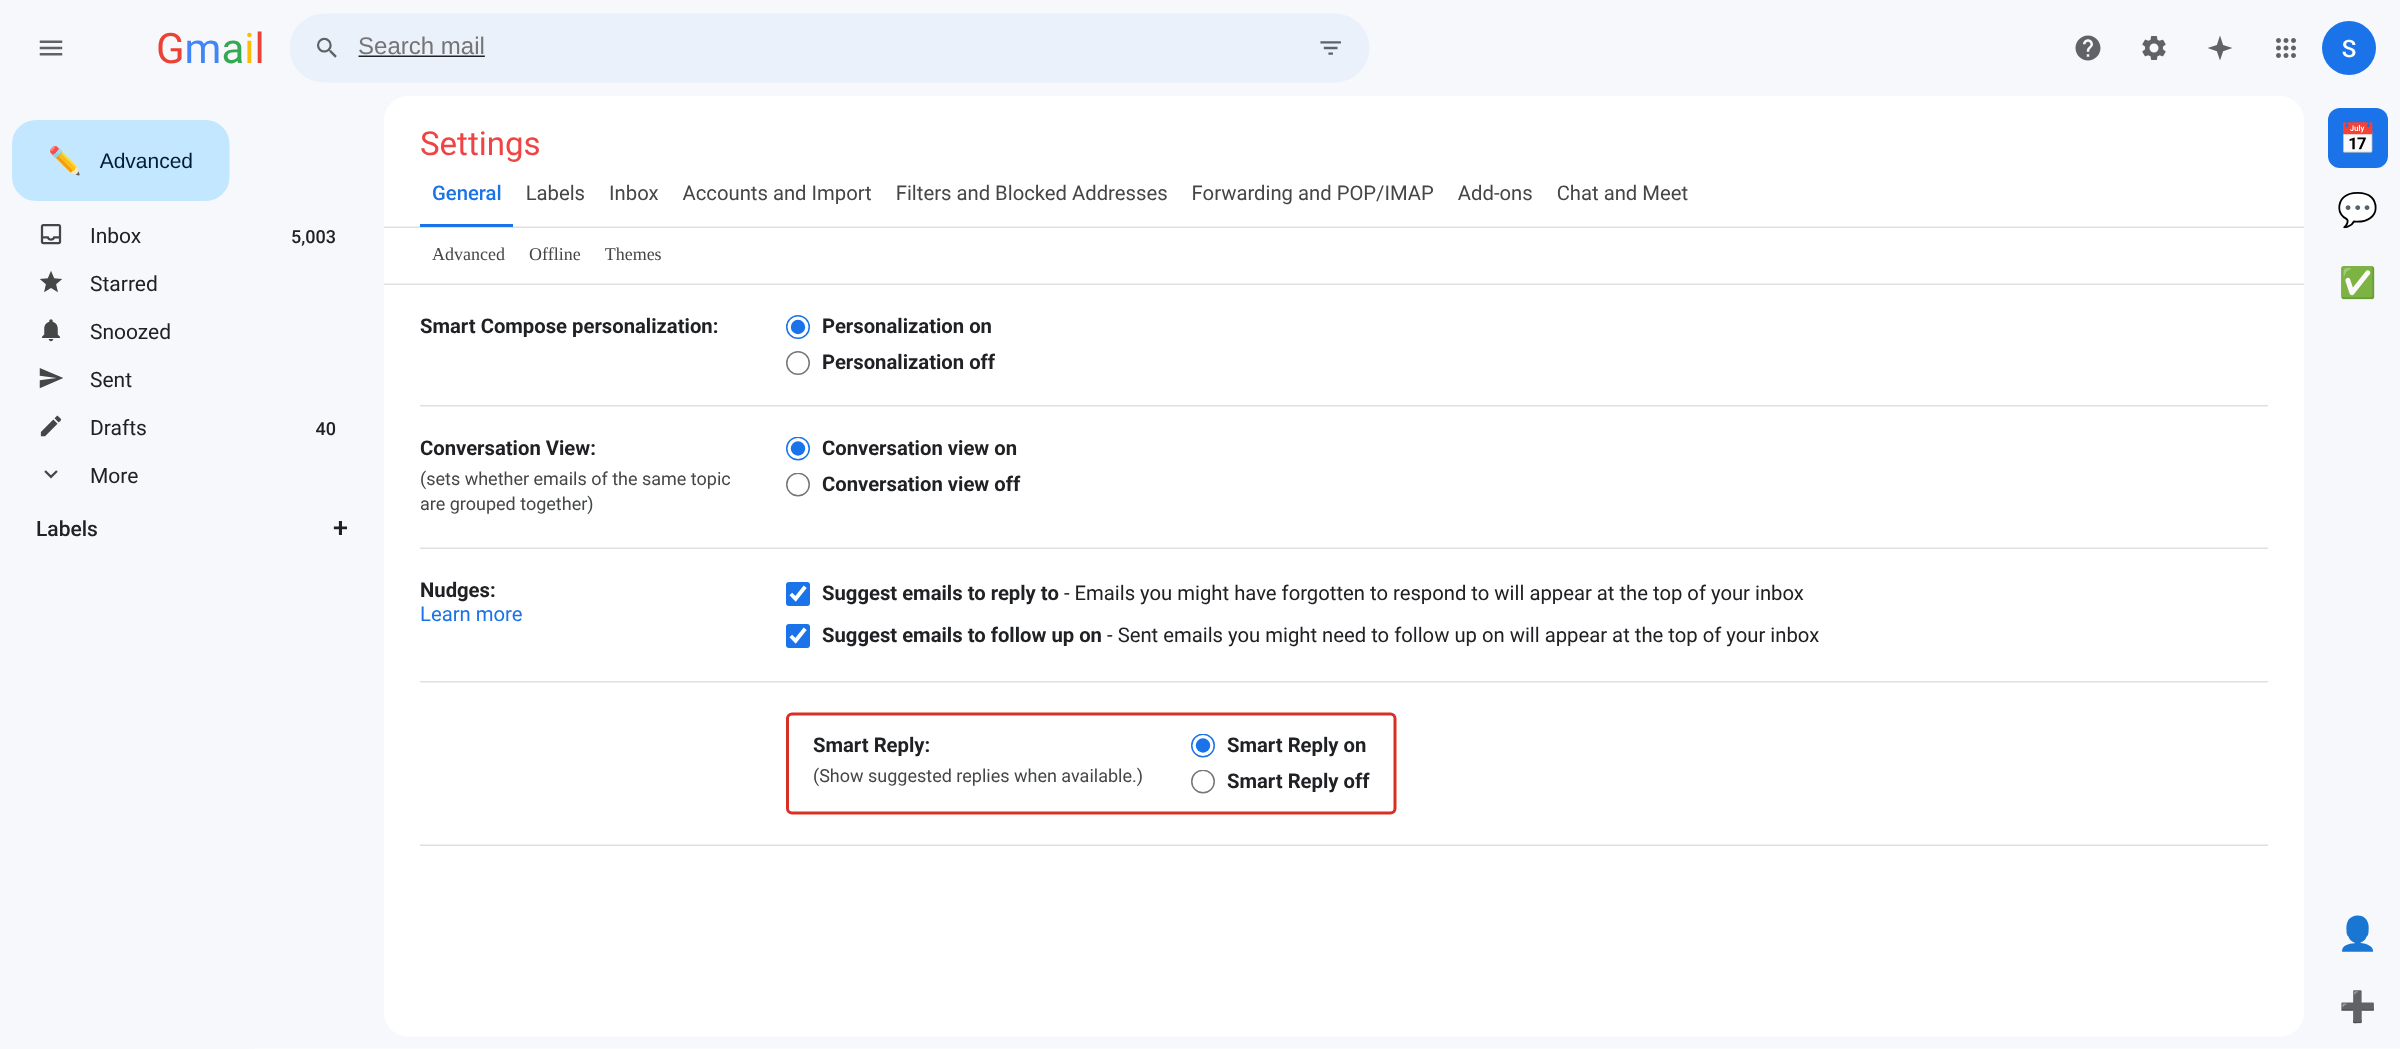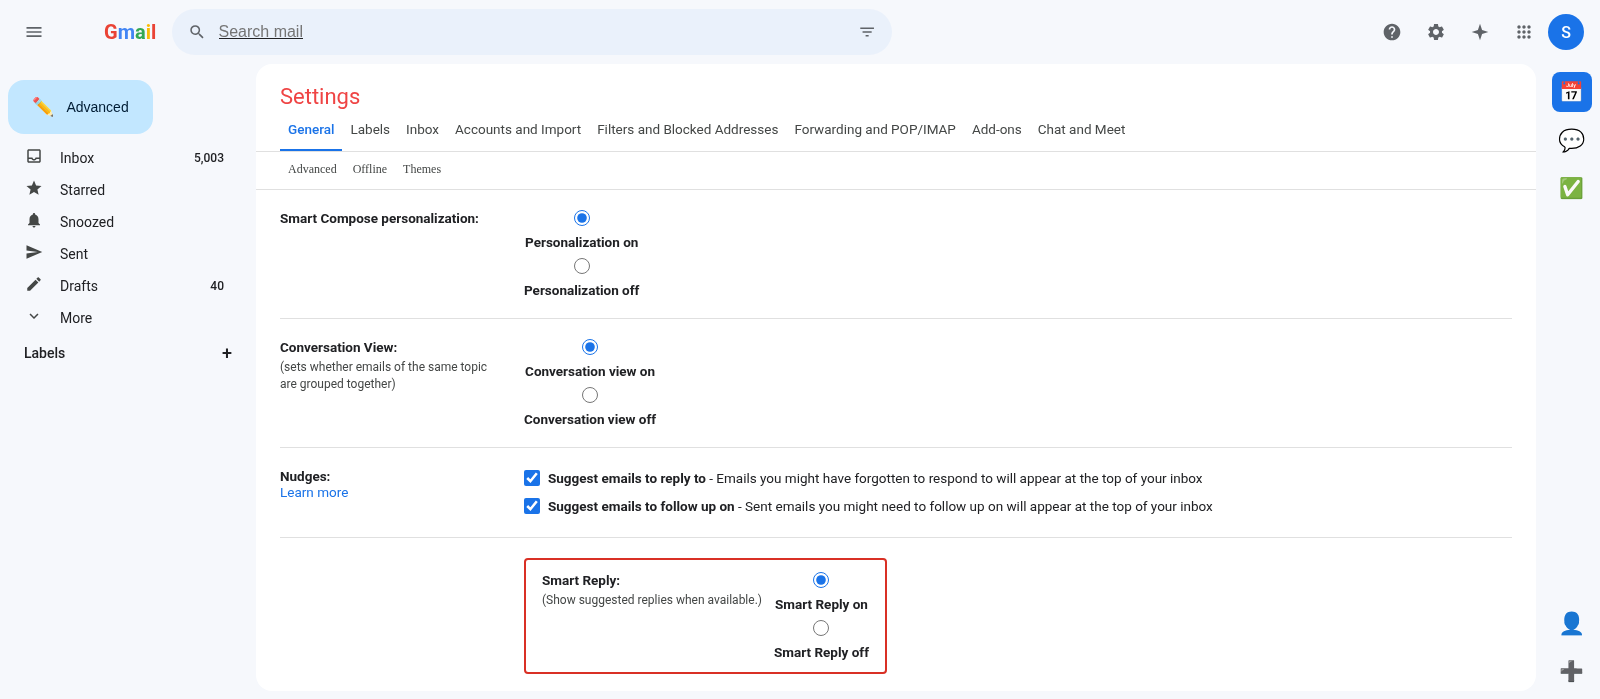--- a/index.html
+++ b/index.html
@@ -41,21 +41,21 @@
 
     
     .settings-body { flex: 1; overflow-y: auto; padding: 0 24px; }
     .setting-row { display: flex; align-items: flex-start; padding: 20px 0; border-bottom: 1px solid #e0e0e0; gap: 24px; }
     .setting-label { width: 220px; flex-shrink: 0; }
     .setting-label-title { font-weight: 700; font-size: 13.5px; }
     .setting-label-desc { font-size: 12px; color: #444746; margin-top: 4px; line-height: 1.4; }
     .setting-control { display: flex; flex-direction: column; gap: 8px; }
     .radio-option { display: flex; align-items: center; gap: 8px; font-size: 13.5px; cursor: pointer; }
     .radio-option input[type="radio"] { accent-color: #1a73e8; width: 16px; height: 16px; cursor: pointer; }
-    .radio-option.bold-label { font-weight: 700; flex-direction: column; }
+    .radio-option.bold-label { font-weight: 700; }
     .checkbox-option { display: flex; align-items: flex-start; gap: 8px; font-size: 13.5px; cursor: pointer; max-width: 860px; line-height: 1.5; }
     .checkbox-option input[type="checkbox"] { accent-color: #1a73e8; width: 16px; height: 16px; cursor: pointer; margin-top: 2px; flex-shrink: 0; }
     .learn-more { color: #1a73e8; cursor: pointer; font-size: 13.5px; text-decoration: none; }
 
     
     .smart-reply-highlight { border: 2px solid #d93025; border-radius: 4px; display: inline-flex; flex-direction: column; gap: 8px; padding: 12px 16px; }
 
     
     .right-sidebar { width: 56px; display: flex; flex-direction: column; align-items: center; padding: 8px 0; gap: 8px; flex-shrink: 0; }
     .right-icon { width: 40px; height: 40px; display: flex; align-items: center; justify-content: center; cursor: pointer; border-radius: 4px; }
@@ -73,21 +73,21 @@
     <svg width="20" height="20" viewBox="0 0 24 24" fill="#5f6368">
       <path d="M3 18h18v-2H3v2zm0-5h18v-2H3v2zm0-7v2h18V6H3z"></path>
     </svg>
   </div>
   <div class="gmail-logo">
     <svg width="40" height="28" viewBox="0 0 40 28">
       <path d="M2 4L20 18L38 4V26H2V4Z" fill="#EA4335" opacity="0"></path>
       <path fill-rule="evenodd" clip-rule="evenodd" d="M0 6.4C0 4.07 1.81 2.18 4.05 2.02L4.27 2H35.73C38.08 2 40 3.97 40 6.4V24.6C40 26.93 38.19 28.82 35.95 28.98L35.73 29H4.27C1.92 29 0 27.03 0 24.6V6.4ZM4 6L20 17L36 6V24H4V6Z" fill="none"></path>
     </svg>
 
-    <span style="font-size:20px; font-weight:700; color:#5f6368;">
+    <span style="font-size:28px; font-weight:400; color:#5f6368;">
       <span style="color:#EA4335;">G</span><span style="color:#4285F4;">m</span><span style="color:#34A853;">a</span><span style="color:#FBBC05;">i</span><span style="color:#EA4335;">l</span>
     </span>
   </div>
 
   <div class="search-bar">
     <svg width="20" height="20" viewBox="0 0 24 24" fill="#5f6368">
       <path d="M15.5 14h-.79l-.28-.27A6.47 6.47 0 0016 9.5 6.5 6.5 0 109.5 16c1.61 0 3.09-.59 4.23-1.57l.27.28v.79l5 4.99L20.49 19l-4.99-5zm-6 0C7.01 14 5 11.99 5 9.5S7.01 5 9.5 5 14 7.01 14 9.5 11.99 14 9.5 14z"></path>
     </svg>
     <input type="text" placeholder="Search mail" style="">
     <svg width="20" height="20" viewBox="0 0 24 24" fill="#5f6368" style="cursor:pointer;">
@@ -260,21 +260,21 @@
           </label>
         </div>
       </div>
 
       <div class="setting-row">
         <div class="setting-label">
           
         </div>
         <div style="display:flex; gap:24px; align-items:flex-start;">
           <div class="smart-reply-highlight">
-            <div style="display:flex; gap:12px; align-items:flex-start;">
+            <div style="display:flex; gap:32px; align-items:flex-start;">
               <div>
                 <div class="setting-label-title">Smart Reply:</div>
                 <div class="setting-label-desc">(Show suggested replies when available.)</div>
               </div>
               <div class="setting-control">
                 <label class="radio-option bold-label">
                   <input type="radio" name="smart-reply" checked="" style="">
                   <span>Smart Reply on</span>
                 </label>
                 <label class="radio-option bold-label">

